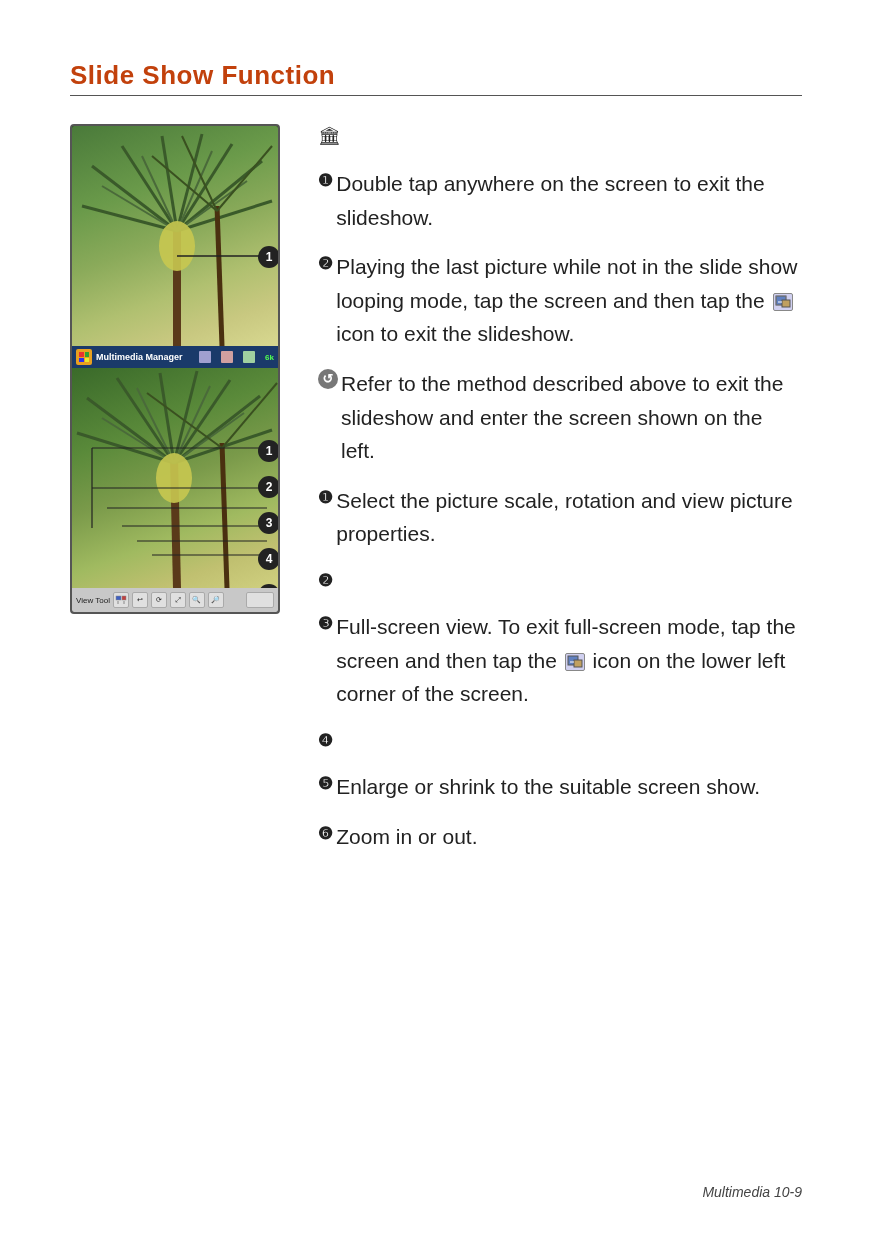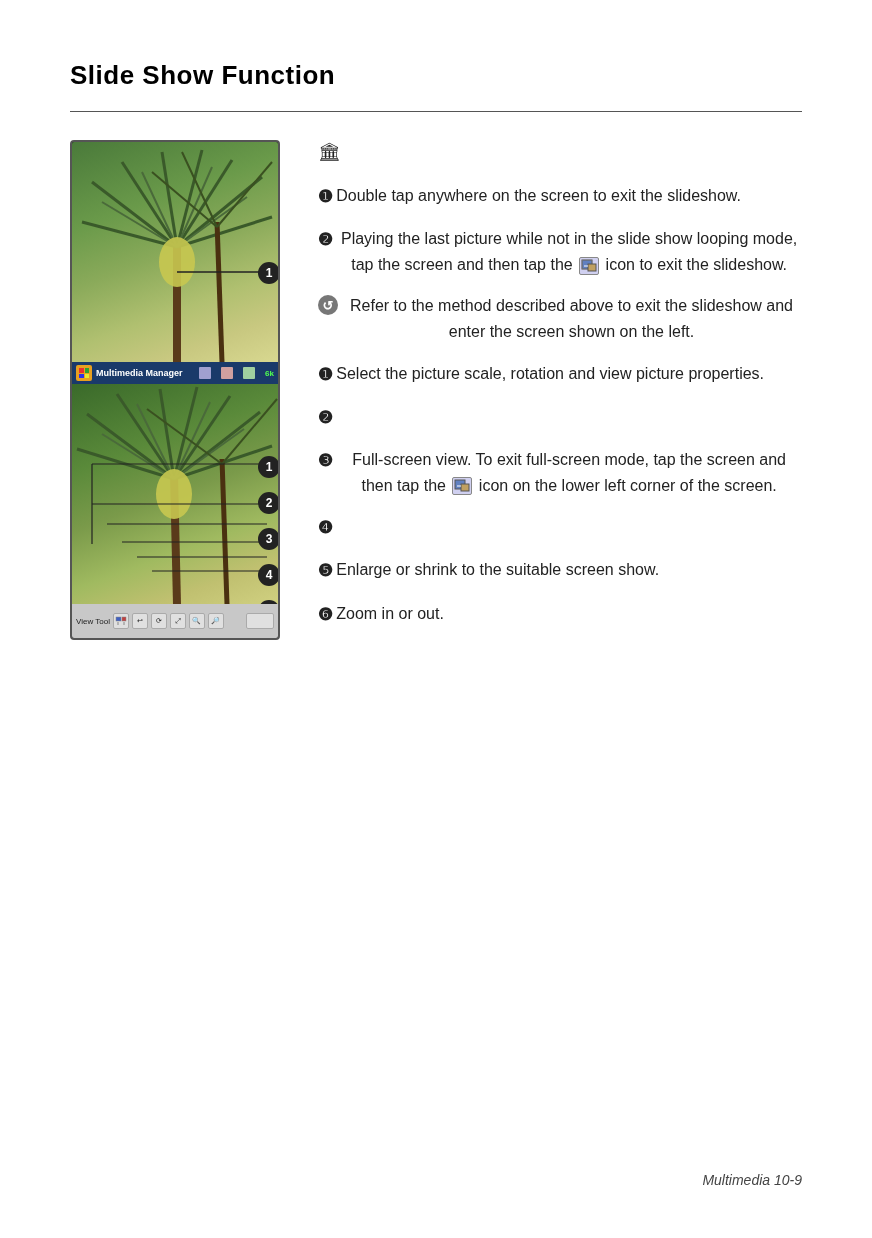--- a/index.html
+++ b/index.html
@@ -14,23 +14,23 @@
     }
 
     .page {
       padding: 60px 70px 60px 70px;
     }
 
     
     .page-title {
       font-size: 26px;
       font-weight: bold;
-      color: #000000;
+      color: #c2410c;
       letter-spacing: 0.5px;
-      margin-bottom: 20px;
+      margin-bottom: 4px;
     }
     .title-divider {
       border: none;
       border-top: 1.5px solid #555;
       margin-bottom: 28px;
     }
 
     
     .main-content {
       display: flex;
@@ -120,21 +120,21 @@
 
     .screen-bottom {
       height: 220px;
       background: linear-gradient(160deg, #3a6a2a 0%, #5a8a3a 30%, #7a9a4a 50%, #a0ba60 70%, #c0c070 85%, #d0d080 100%);
       position: relative;
       overflow: hidden;
     }
 
     .toolbar-bar {
       background: #c8c8c8;
-      height: 34px;
+      height: 24px;
       display: flex;
       align-items: center;
       padding: 0 4px;
       gap: 3px;
       font-size: 8px;
       color: #222;
     }
 
     .toolbar-btn {
       width: 16px;
@@ -175,23 +175,22 @@
     .bold { font-weight: bold; }
 
     .step-block {
       margin-bottom: 16px;
       display: flex;
       align-items: flex-start;
       gap: 0;
     }
 
     .step-text {
-      font-size: 16px;
+      font-size: 21px;
       line-height: 1.6;
-      text-align: center;
     }
 
     
     .inline-icon {
       display: inline-flex;
       width: 20px;
       height: 18px;
       background: #d0d0f0;
       border: 1px solid #888;
       border-radius: 2px;
@@ -199,21 +198,21 @@
       justify-content: center;
       font-size: 8px;
       vertical-align: middle;
       margin: 0 2px;
       flex-shrink: 0;
     }
 
     
     .footer {
       position: absolute;
-      bottom: 50px;
+      bottom: 38px;
       right: 70px;
       font-size: 14px;
       color: #444;
       font-style: italic;
     }
 
     
     .image-wrapper {
       position: relative;
       width: 210px;

